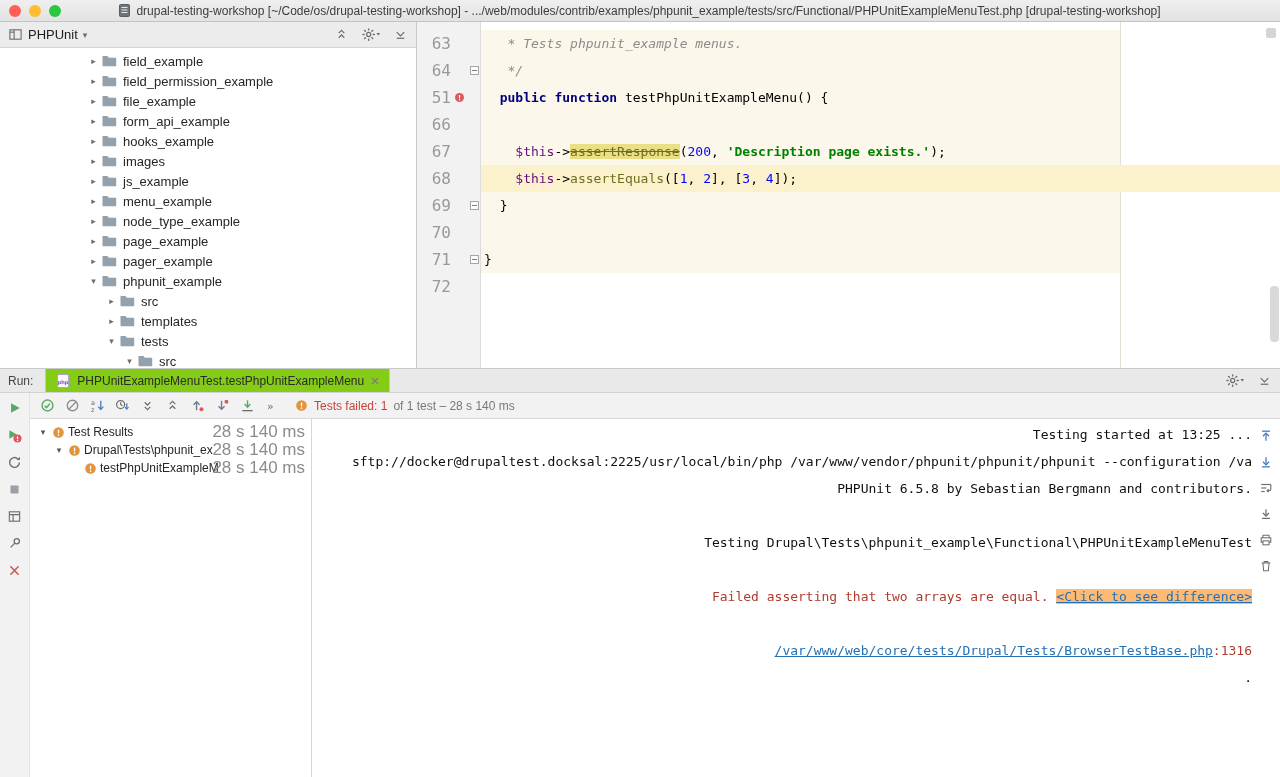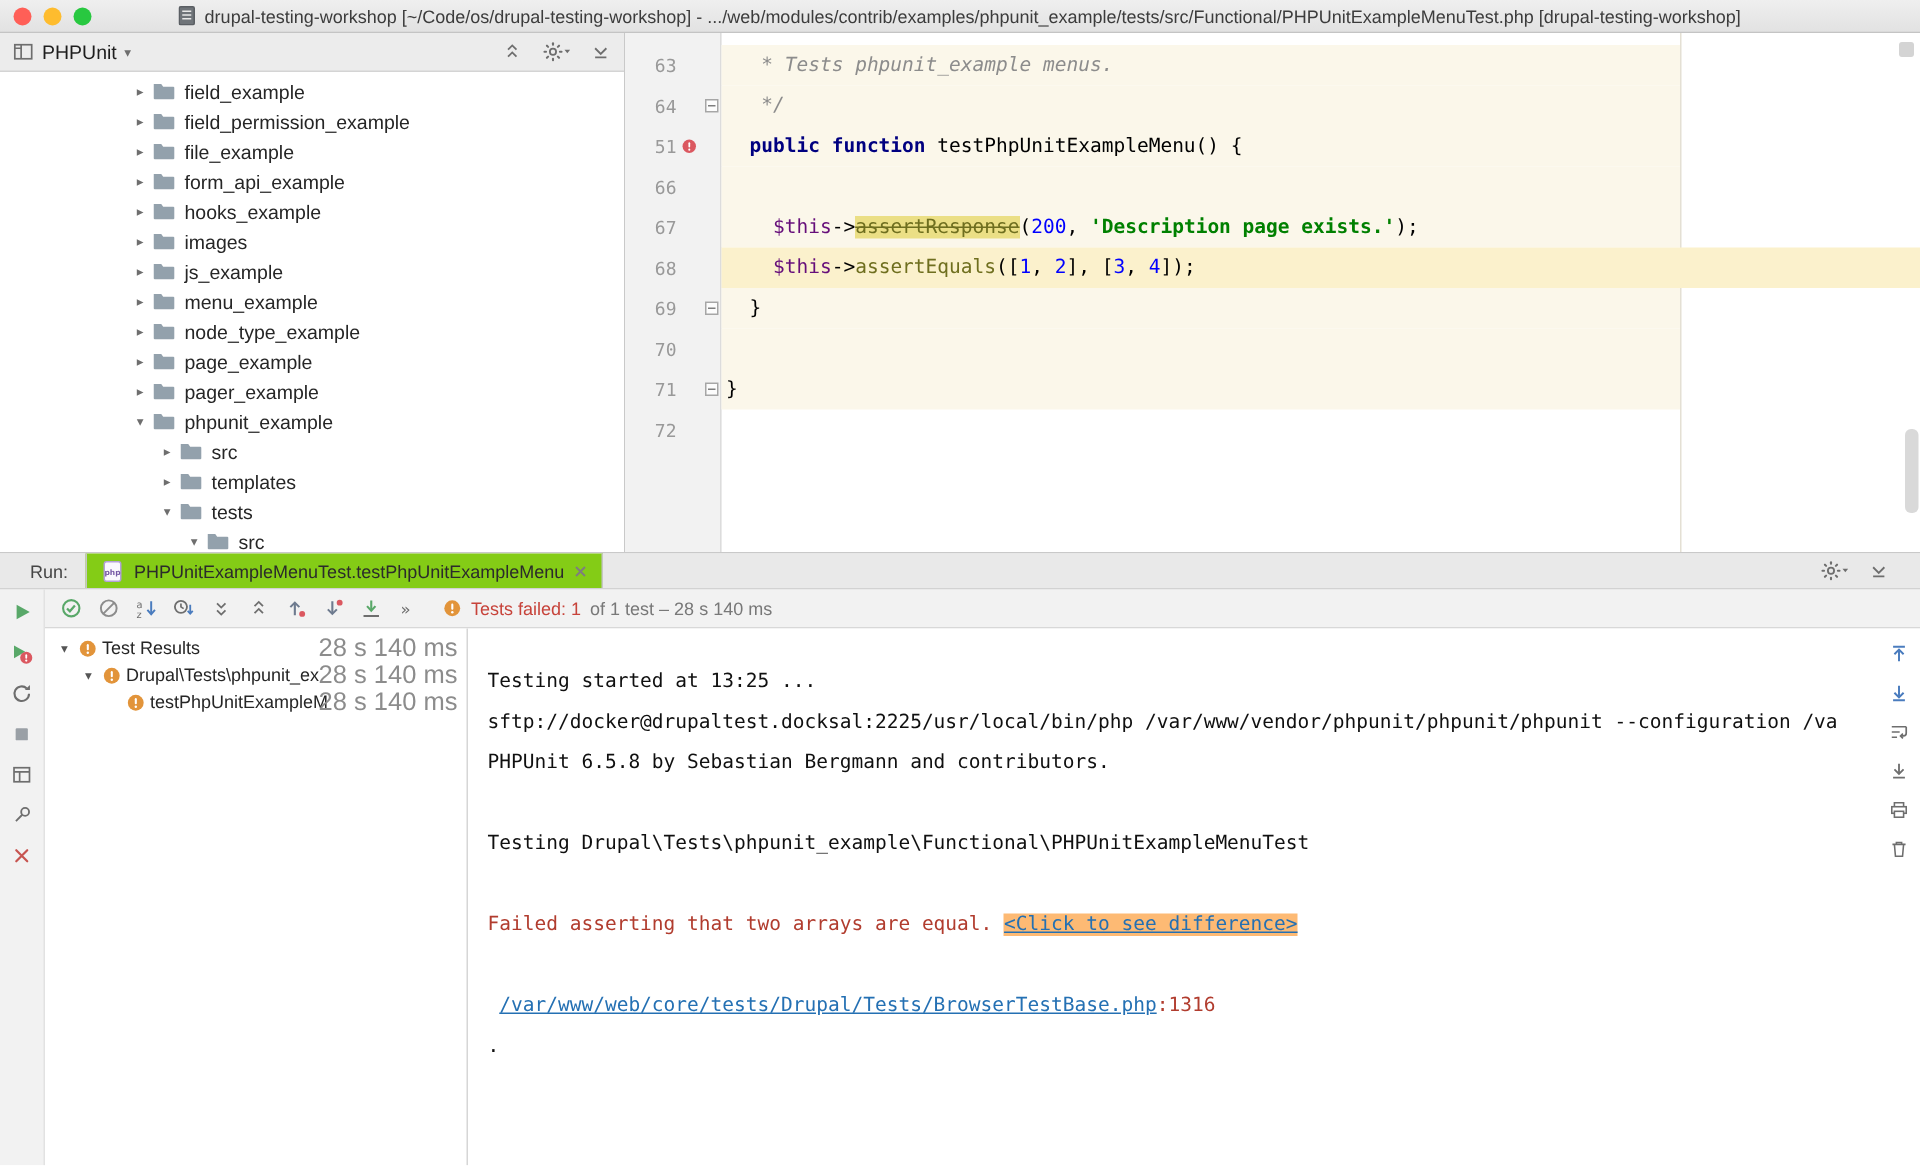--- a/index.html
+++ b/index.html
@@ -35,41 +35,41 @@
     font-family:"DejaVu Sans Mono", monospace; font-size:13px; }
   .gutter-bg { position:absolute; left:0; top:0; bottom:0; width:64px; background:#f2f2f2; border-right:1px solid #dcdcdc; }
   .margin-guide { position:absolute; left:703px; top:0; bottom:0; width:1px; background:#e4e0d4; }
   .ed-lines { position:absolute; left:0; right:0; top:0; padding-top:8px; }
   .ed-line { height:27px; position:relative; display:flex; }
   .ed-line.cream::before { content:""; position:absolute; left:64px; width:639px; top:0; height:27px;
     background:var(--method-block-cream); }
   .ed-line.current::before { content:""; position:absolute; left:64px; right:0; top:0; height:27px;
     background:var(--current-line-yellow); }
   .gutter-cell { width:64px; min-width:64px; position:relative; z-index:2; display:flex; align-items:center; height:27px; }
-  .line-num { width:34px; text-align:right; color:#999; font-size:12px; }
+  .line-num { width:34px; text-align:right; color:#999; font-size:16px; }
   .marker-slot { width:16px; display:flex; justify-content:center; align-items:center; }
   .fold-slot { width:14px; display:flex; justify-content:center; align-items:center; }
   .fold-box { width:9px; height:9px; border:1px solid #a6a6a6; background:#fcfcfc; position:relative; display:inline-block; }
   .fold-box::after { content:""; position:absolute; left:1px; right:1px; top:3px; height:1px; background:#7e7e7e; }
   .code-cell { position:relative; z-index:1; padding-left:3px; line-height:27px; white-space:pre; }
   .s-plain { color:#000; }
   .s-comment { color:#8c8c8c; font-style:italic; }
   .s-keyword { color:var(--keyword-blue); font-weight:bold; }
   .s-string { color:var(--string-green); font-weight:bold; }
   .s-number { color:var(--number-blue); }
   .s-var { color:var(--variable-purple); }
   .s-method { color:var(--method-olive); }
   .s-deprecated { color:var(--method-olive); text-decoration:line-through; background:var(--deprecated-highlight); }
   .inspect-widget { position:absolute; top:6px; right:4px; width:10px; height:10px; background:#d4d4d4; border-radius:2px; }
   .ed-thumb { position:absolute; right:1px; top:264px; width:9px; height:56px; background:#ccc; border-radius:4px; opacity:.75; }
 
   
   .run-panel { height:409px; display:flex; flex-direction:column; border-top:1px solid #c9c9c9; background:#fff; }
   .run-tabbar { height:24px; min-height:24px; background:#e9e9e9; border-bottom:1px solid #d2d2d2; display:flex;
-    align-items:center; padding:0 20px; font-size:12px; color:#3c3c3c; }
+    align-items:center; padding:0 8px; font-size:12px; color:#3c3c3c; }
   .run-label { color:#454545; }
   .run-tab { display:flex; align-items:center; gap:6px; background:#84cc16; border-left:1px solid #c6c6c6;
     border-right:1px solid #c6c6c6; padding:0 9px; margin-left:12px; height:23px; }
   .tab-title { color:#2b2b2b; }
   .tabbar-right { margin-left:auto; display:flex; gap:12px; align-items:center; }
   .run-body { flex:1; display:flex; min-height:0; }
   .left-strip { width:30px; min-width:30px; background:#f2f2f2; border-right:1px solid #e2e2e2; display:flex;
     flex-direction:column; align-items:center; padding-top:6px; gap:9px; }
   .run-main { flex:1; display:flex; flex-direction:column; min-width:0; }
   .run-toolbar { height:26px; min-height:26px; background:#f2f2f2; border-bottom:1px solid #d8d8d8; display:flex;
@@ -82,21 +82,21 @@
   .run-split { flex:1; display:flex; min-height:0; }
   .test-tree { width:282px; min-width:282px; border-right:1px solid #d6d6d6; padding-top:4px; font-size:12px;
     overflow:hidden; background:#fff; }
   .tt-row { height:18px; display:flex; align-items:center; position:relative; color:#262626; white-space:nowrap; }
   .tt-arrow { width:14px; min-width:14px; text-align:center; font-size:9px; color:#555; }
   .tt-icon { width:16px; min-width:16px; display:flex; justify-content:center; }
   .tt-label { padding-left:2px; overflow:hidden; flex:1; margin-right:76px; }
   .tt-duration { position:absolute; right:6px; color:#8c8c8c; font-size:17px; }
   .console { flex:1; position:relative; overflow:hidden; background:#fff;
     font-family:"DejaVu Sans Mono", monospace; font-size:13px; }
-  .console-lines { position:absolute; left:13px; top:22px; right:28px; }
+  .console-lines { position:absolute; left:13px; top:2px; right:28px;text-align:right; }
   .c-line { height:27px; line-height:27px; white-space:pre; overflow:hidden; }
   .c-plain { color:#101010; }
   .c-error { color:var(--error-red); }
   .c-link { color:var(--link-blue); text-decoration:underline; cursor:pointer; }
   .c-link-hl { color:var(--link-blue); text-decoration:underline; background:#fdba74; cursor:pointer; }
   .console-toolbar { position:absolute; right:4px; top:8px; width:20px; display:flex; flex-direction:column;
     gap:8px; align-items:center; }
 </style>
 </head>
 <body>

